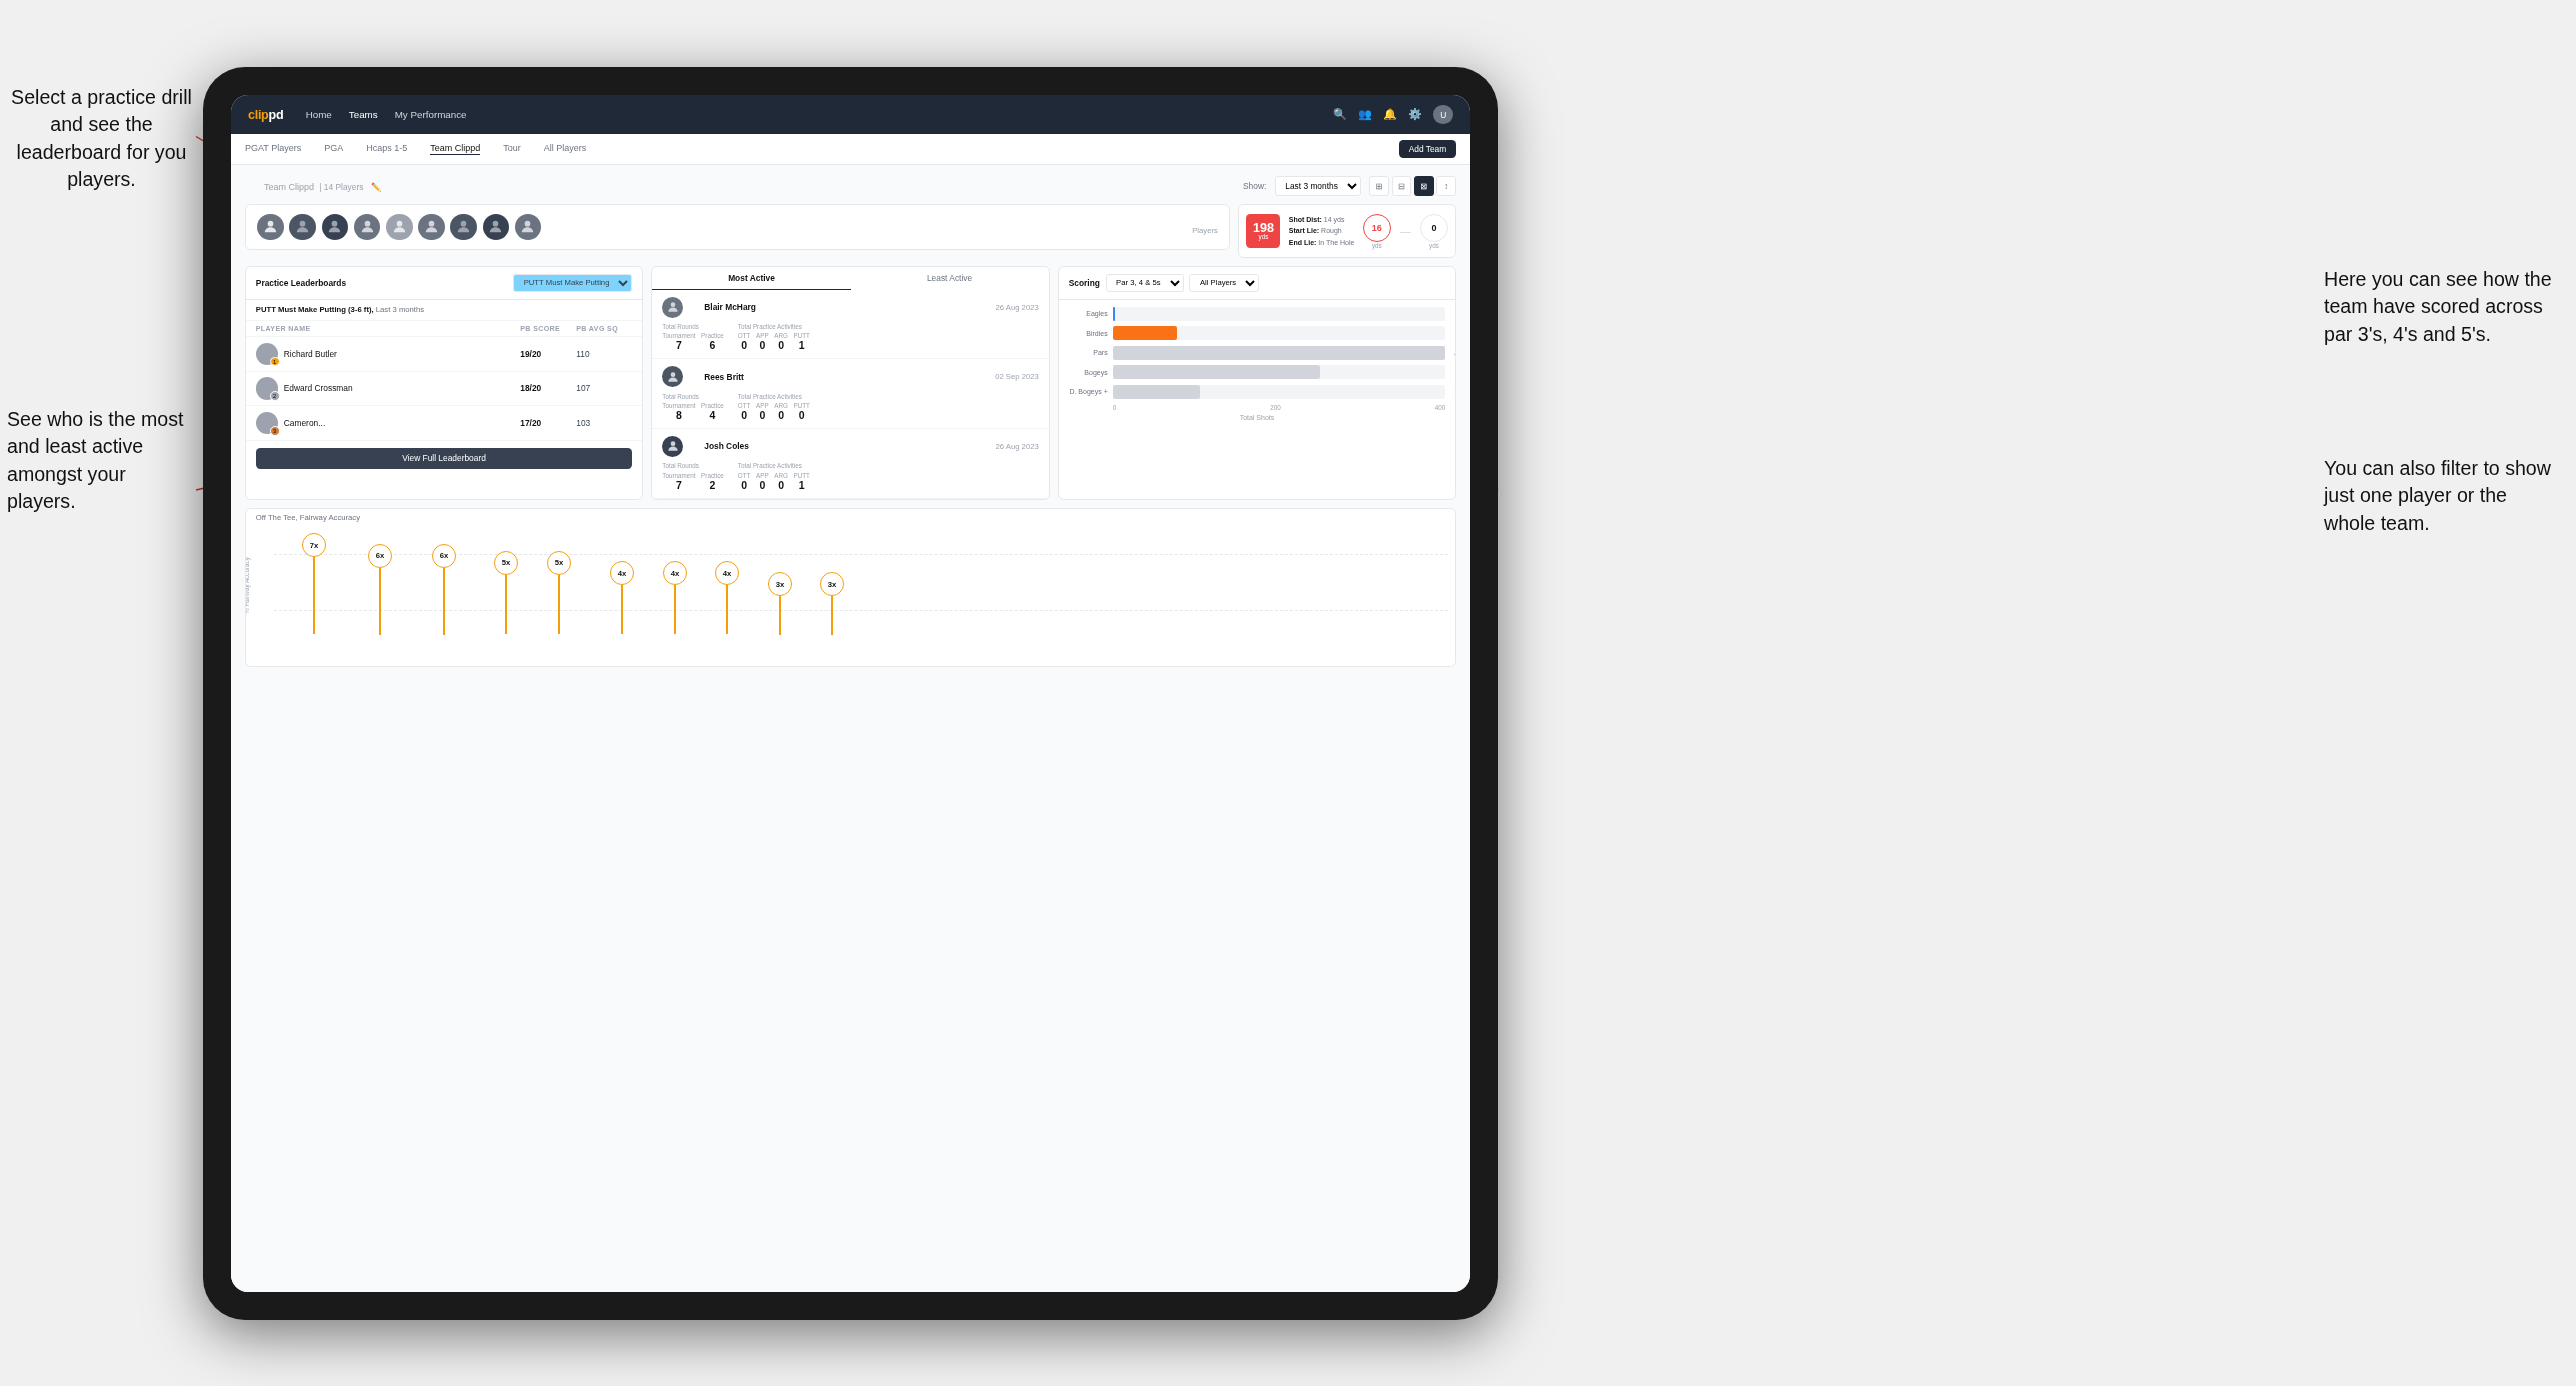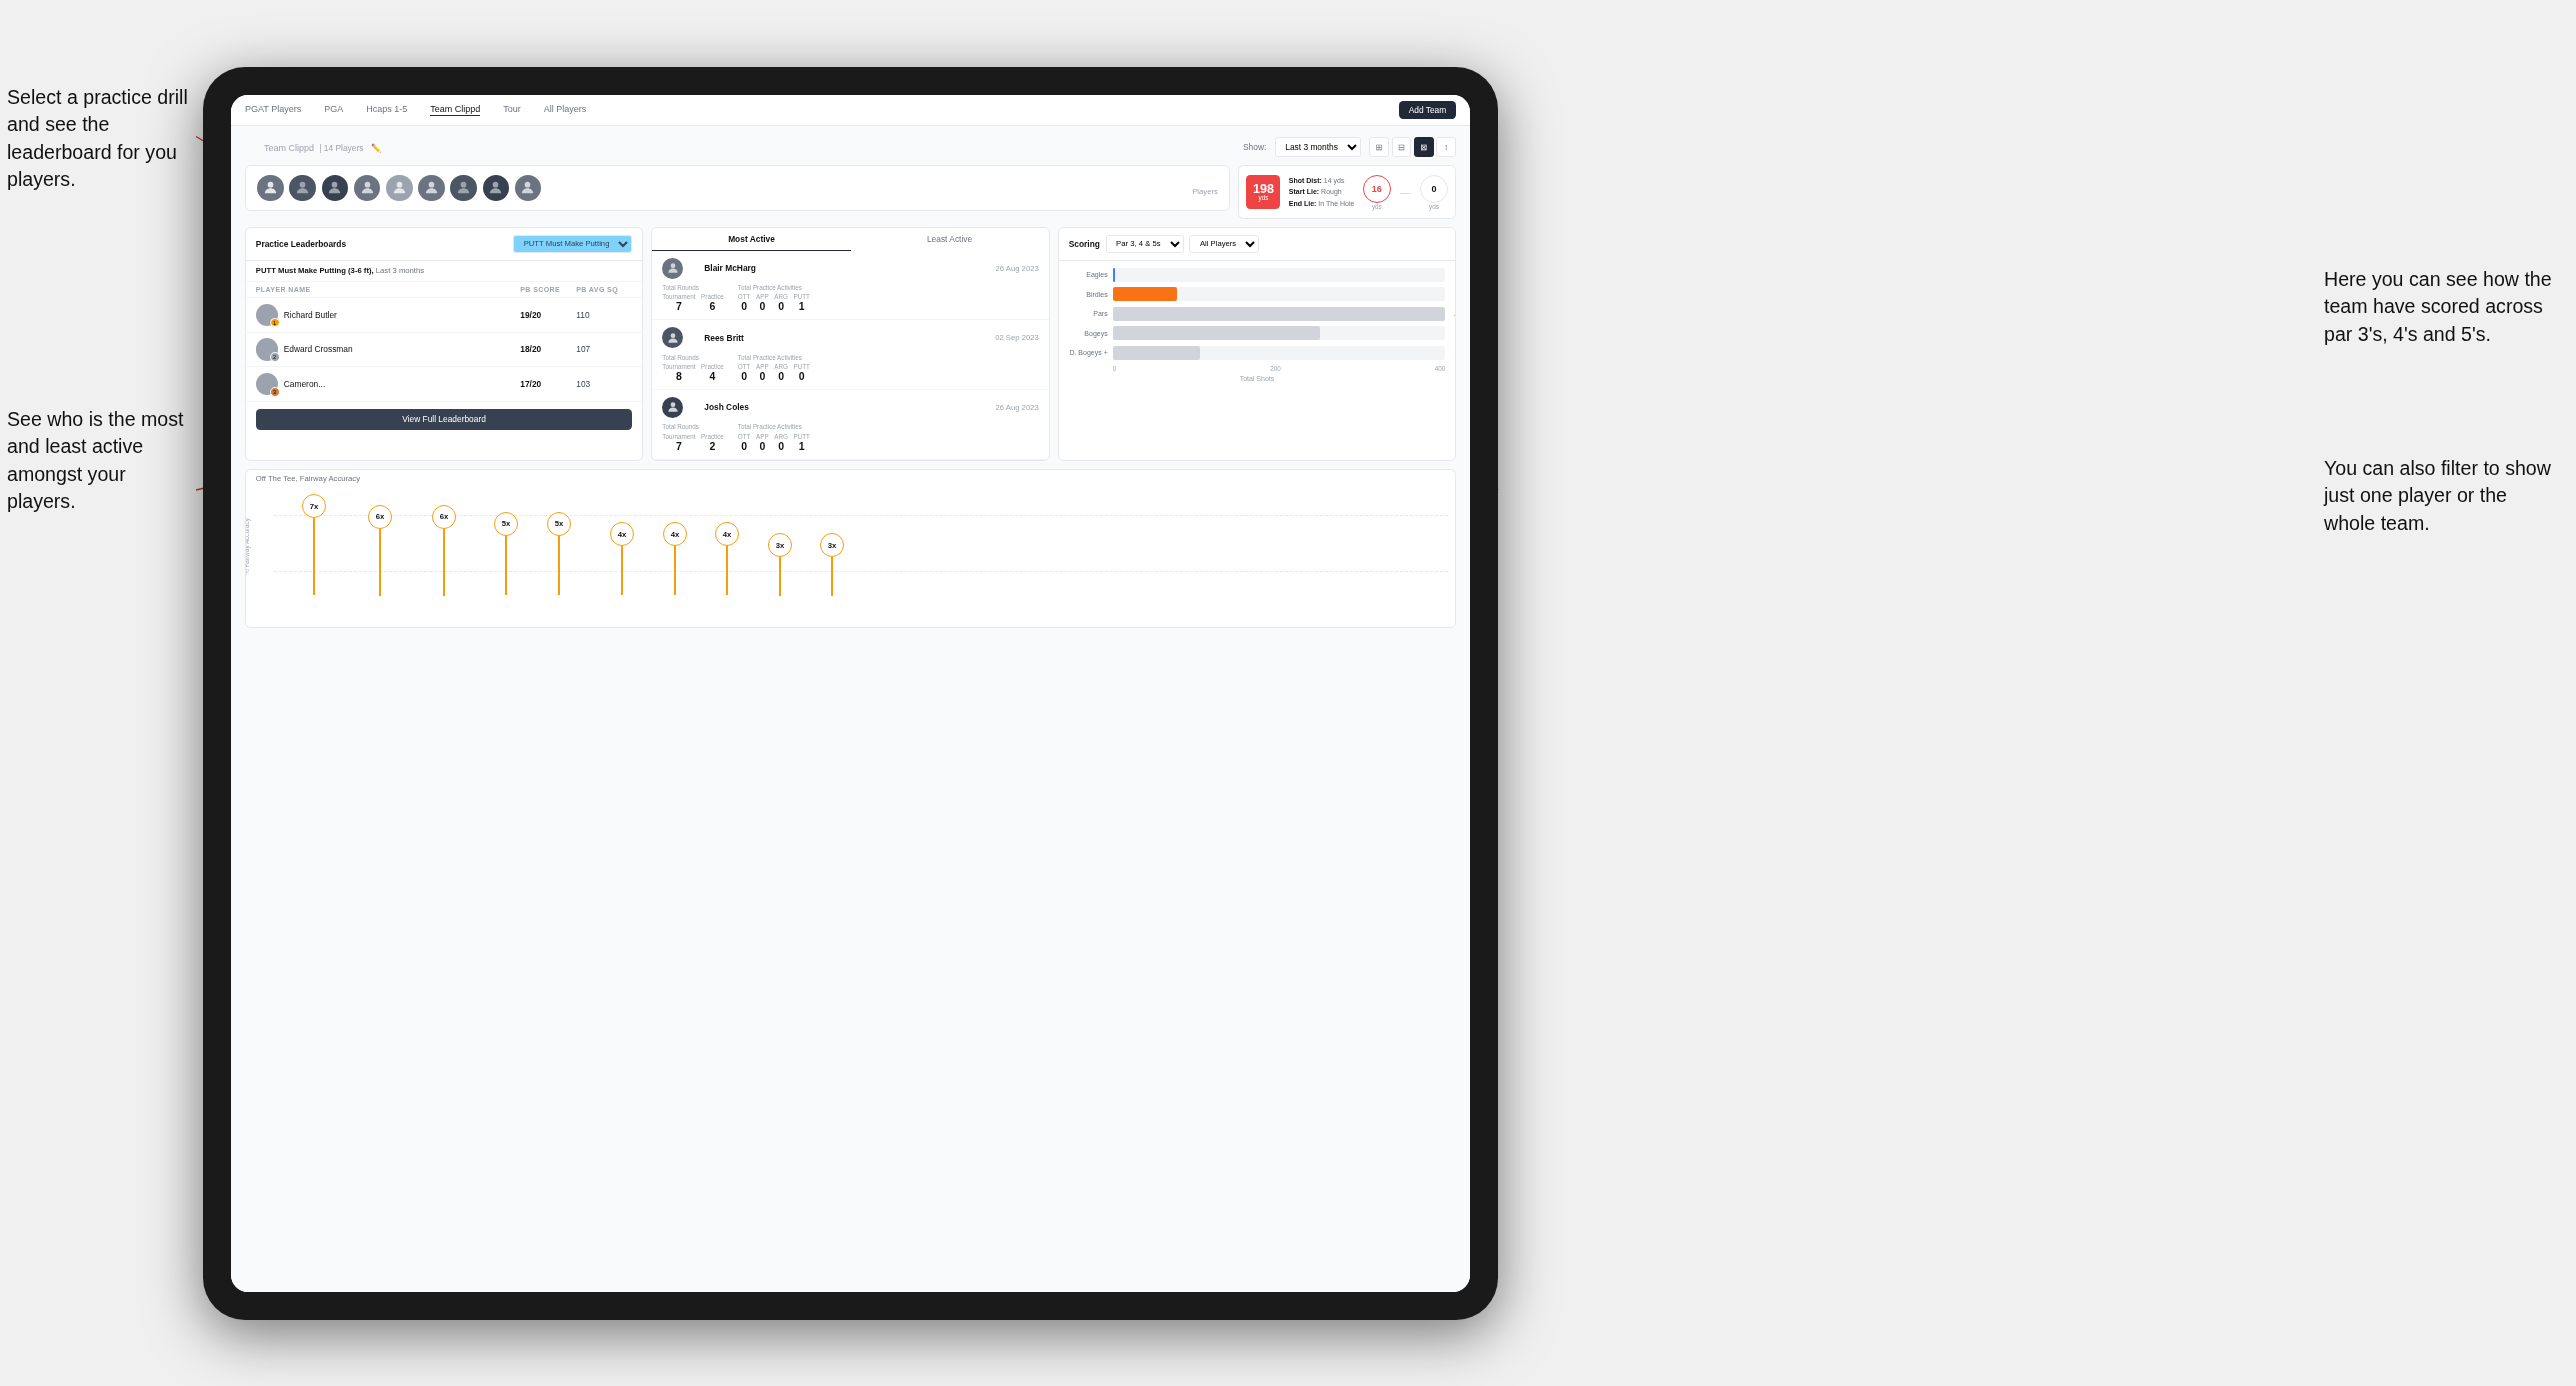--- a/index.html
+++ b/index.html
@@ -566,20 +566,21 @@
 
     
     .ann-left-1 {
       position: absolute;
       left: 7px;
       top: 84px;
       font-size: 19.6px;
       color: #111;
       max-width: 189px;
       line-height: 1.4;
+      text-align: center;
     }
     .ann-left-2 {
       position: absolute;
       left: 7px;
       top: 406px;
       font-size: 19.6px;
       color: #111;
       max-width: 189px;
       line-height: 1.4;
     }
@@ -694,20 +695,37 @@
   <line x1="2140" y1="430" x2="1850" y2="440" stroke="#c0392b" stroke-width="2"></line>
   <polygon points="1850,440 1862,430 1865,443" fill="#c0392b"></polygon>
 
   <line x1="2140" y1="700" x2="1900" y2="460" stroke="#c0392b" stroke-width="2"></line>
   <polygon points="1900,460 1895,447 1908,448" fill="#c0392b"></polygon>
 </svg>
 
 <div class="tablet-frame">
   <div class="tablet-screen">
 
+    <nav class="navbar">
+      <div class="navbar-brand">
+        <span>clip</span>pd
+      </div>
+      <div class="nav-links">
+        <span class="nav-link">Home</span>
+        <span class="nav-link active">Teams</span>
+        <span class="nav-link">My Performance</span>
+      </div>
+      <div class="navbar-icons">
+        <span class="nav-icon">🔍</span>
+        <span class="nav-icon">👥</span>
+        <span class="nav-icon">🔔</span>
+        <span class="nav-icon">⚙️</span>
+        <div class="avatar-circle">U</div>
+      </div>
+    </nav>
 
     <div class="subnav">
       <div class="subnav-links">
         <span class="subnav-link">PGAT Players</span>
         <span class="subnav-link">PGA</span>
         <span class="subnav-link">Hcaps 1-5</span>
         <span class="subnav-link active">Team Clippd</span>
         <span class="subnav-link">Tour</span>
         <span class="subnav-link">All Players</span>
       </div>

